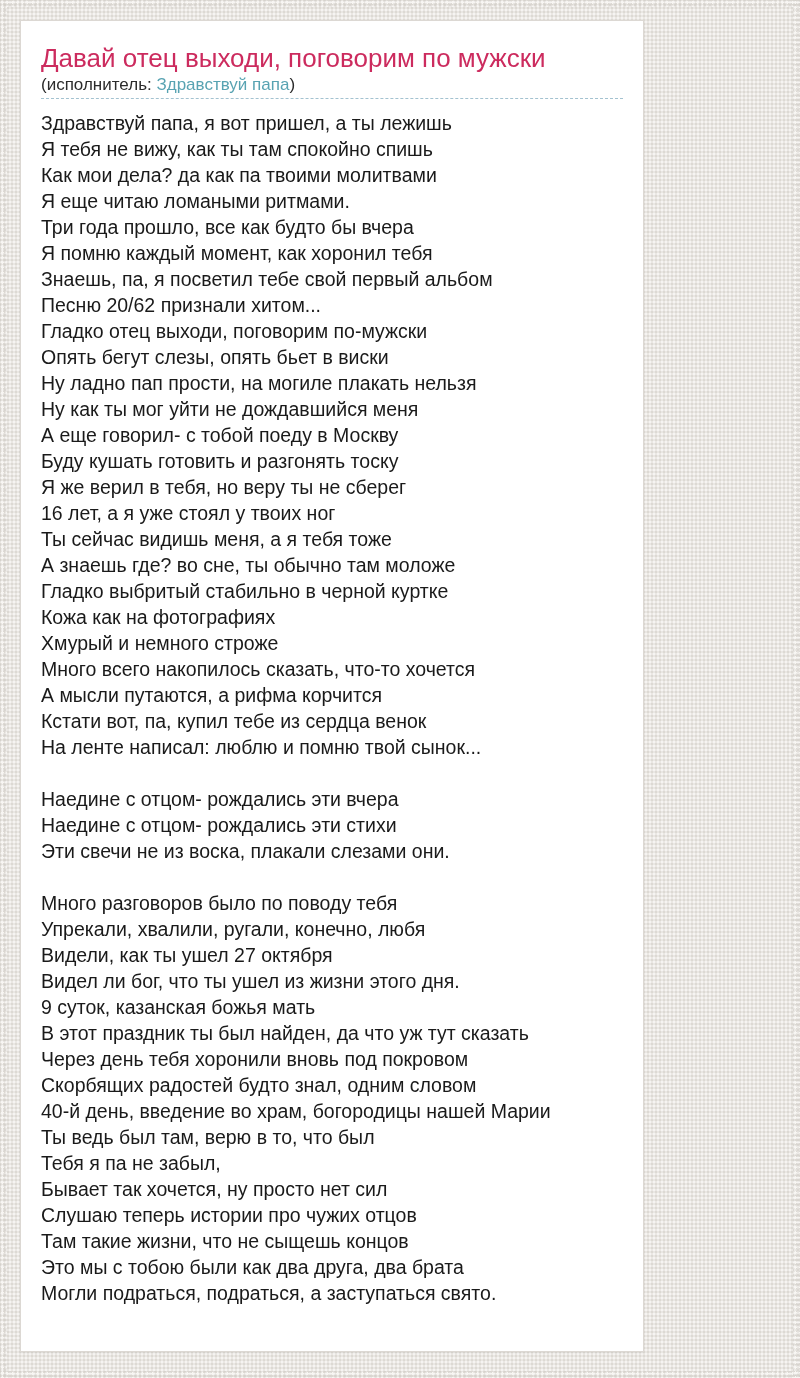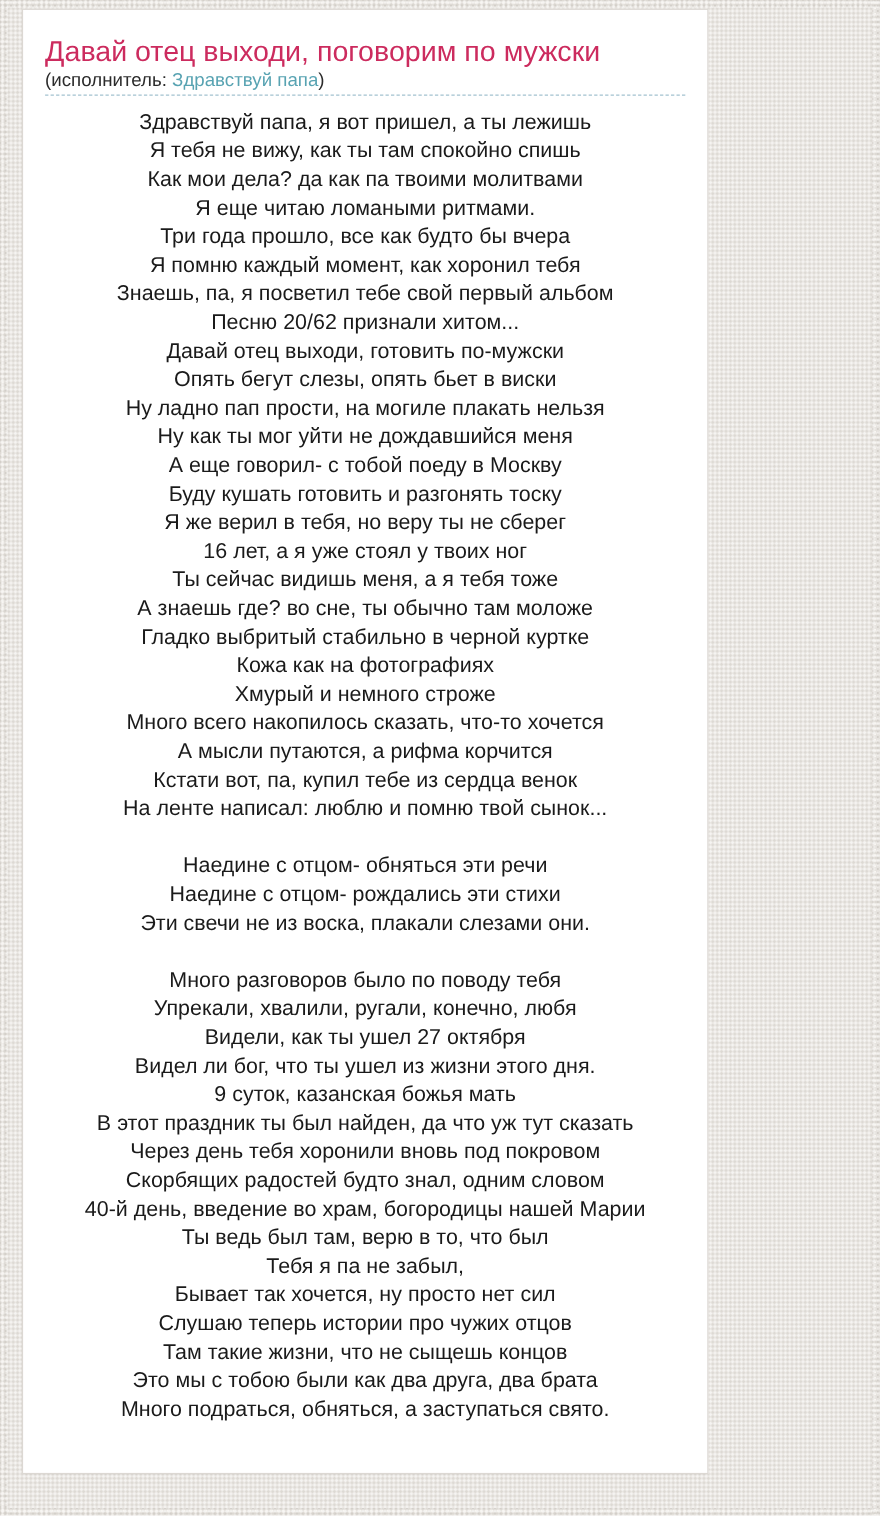--- a/index.html
+++ b/index.html
@@ -34,21 +34,21 @@
     z-index: 2;
   }
   .perf-top    { top: 0; left: 0; right: 0; height: 7px; }
   .perf-bottom { bottom: 0; left: 0; right: 0; height: 7px; }
   .perf-left   { top: 0; bottom: 0; left: 0; width: 7px; }
   .perf-right  { top: 0; bottom: 0; right: 0; width: 7px; }
 
   .card {
     position: absolute;
     left: 20px;
-    top: 8px;
+    top: 20px;
     width: 624px;
     height: 1332px;
     background: #ffffff;
     border: 1px solid #dcd8d3;
     box-shadow: 0 1px 2px rgba(0,0,0,.06);
     padding: 22px 20px 0 20px;
     overflow: hidden;
     z-index: 1;
   }
 
@@ -74,21 +74,20 @@
   .separator {
     margin-top: 3px;
     border-bottom: 1px dashed var(--separator, #a3c2d0);
   }
 
   .lyrics {
     margin-top: 11px;
     font-size: 19.5px;
     line-height: 26px;
     color: var(--text, #1a1a1a);
-    text-align: center;
   }
   .stanza + .stanza { margin-top: 26px; }
 </style>
 </head>
 <body>
 
 <div class="page">
   <div class="perf perf-top"></div>
   <div class="perf perf-bottom"></div>
   <div class="perf perf-left"></div>
@@ -104,56 +103,56 @@
     <div class="lyrics">
         <div class="stanza">
           <div class="line">Здравствуй папа, я вот пришел, а ты лежишь</div>
           <div class="line">Я тебя не вижу, как ты там спокойно спишь</div>
           <div class="line">Как мои дела? да как па твоими молитвами</div>
           <div class="line">Я еще читаю ломаными ритмами.</div>
           <div class="line">Три года прошло, все как будто бы вчера</div>
           <div class="line">Я помню каждый момент, как хоронил тебя</div>
           <div class="line">Знаешь, па, я посветил тебе свой первый альбом</div>
           <div class="line">Песню 20/62 признали хитом...</div>
-          <div class="line">Давай отец выходи, готовить по-мужски</div>
+          <div class="line">Гладко отец выходи, поговорим по-мужски</div>
           <div class="line">Опять бегут слезы, опять бьет в виски</div>
           <div class="line">Ну ладно пап прости, на могиле плакать нельзя</div>
           <div class="line">Ну как ты мог уйти не дождавшийся меня</div>
           <div class="line">А еще говорил- с тобой поеду в Москву</div>
           <div class="line">Буду кушать готовить и разгонять тоску</div>
           <div class="line">Я же верил в тебя, но веру ты не сберег</div>
           <div class="line">16 лет, а я уже стоял у твоих ног</div>
           <div class="line">Ты сейчас видишь меня, а я тебя тоже</div>
           <div class="line">А знаешь где? во сне, ты обычно там моложе</div>
           <div class="line">Гладко выбритый стабильно в черной куртке</div>
           <div class="line">Кожа как на фотографиях</div>
           <div class="line">Хмурый и немного строже</div>
           <div class="line">Много всего накопилось сказать, что-то хочется</div>
           <div class="line">А мысли путаются, а рифма корчится</div>
           <div class="line">Кстати вот, па, купил тебе из сердца венок</div>
           <div class="line">На ленте написал: люблю и помню твой сынок...</div>
         </div>
         <div class="stanza">
-          <div class="line">Наедине с отцом- обняться эти речи</div>
+          <div class="line">Наедине с отцом- рождались эти вчера</div>
           <div class="line">Наедине с отцом- рождались эти стихи</div>
           <div class="line">Эти свечи не из воска, плакали слезами они.</div>
         </div>
         <div class="stanza">
           <div class="line">Много разговоров было по поводу тебя</div>
           <div class="line">Упрекали, хвалили, ругали, конечно, любя</div>
           <div class="line">Видели, как ты ушел 27 октября</div>
           <div class="line">Видел ли бог, что ты ушел из жизни этого дня.</div>
           <div class="line">9 суток, казанская божья мать</div>
           <div class="line">В этот праздник ты был найден, да что уж тут сказать</div>
           <div class="line">Через день тебя хоронили вновь под покровом</div>
           <div class="line">Скорбящих радостей будто знал, одним словом</div>
           <div class="line">40-й день, введение во храм, богородицы нашей Марии</div>
           <div class="line">Ты ведь был там, верю в то, что был</div>
           <div class="line">Тебя я па не забыл,</div>
           <div class="line">Бывает так хочется, ну просто нет сил</div>
           <div class="line">Слушаю теперь истории про чужих отцов</div>
           <div class="line">Там такие жизни, что не сыщешь концов</div>
           <div class="line">Это мы с тобою были как два друга, два брата</div>
-          <div class="line">Много подраться, обняться, а заступаться свято.</div>
+          <div class="line">Могли подраться, подраться, а заступаться свято.</div>
         </div>
       </div>
   </div>
 </div>
 
 </body></html>

